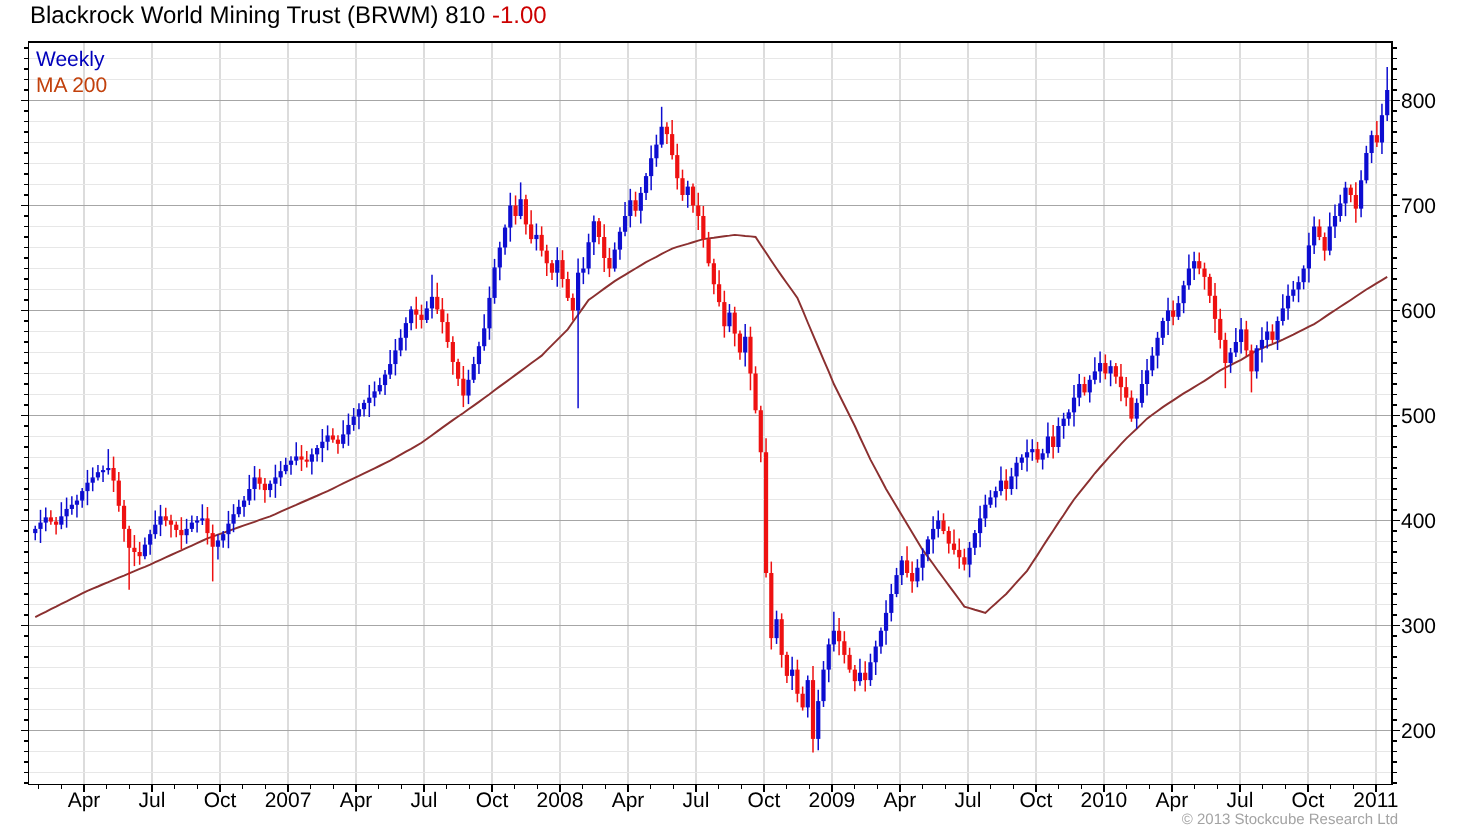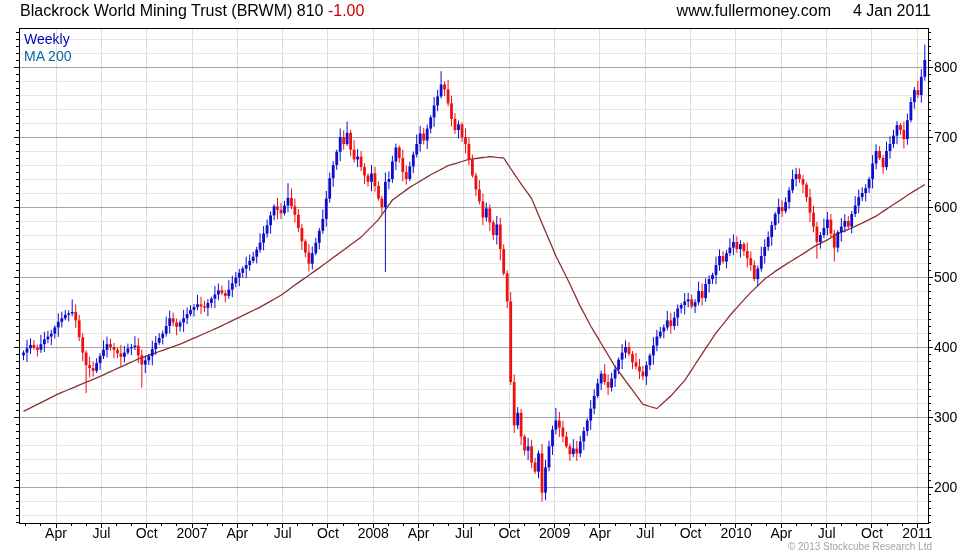--- a/index.html
+++ b/index.html
@@ -3,21 +3,21 @@
 <meta charset="utf-8">
 <style>
   html,body{margin:0;padding:0;background:#ffffff;}
   #screen{position:relative;width:980px;height:560px;background:#fff;overflow:hidden;
           font-family:"Liberation Sans", sans-serif;}
   #hdr-title{position:absolute;left:20px;top:2px;font-size:16px;color:#000;white-space:pre;text-align:center;}
   #hdr-title .chg{color:#cc0000;}
   #hdr-right{position:absolute;right:49px;top:2px;font-size:16px;color:#000;display:flex;gap:22px;}
   #legend{position:absolute;left:24px;top:31px;font-size:14px;line-height:17px;}
   #legend .w{color:#0000bb;}
-  #legend .m{color:#0369a1;}
+  #legend .m{color:#c2410c;}
   #copyright{position:absolute;right:48px;top:541px;font-size:10px;color:#a3a3a3;}
   svg{position:absolute;left:0;top:0;}
 </style>
 </head>
 <body>
 
 <div id="screen">
   <svg id="chart-svg" width="980" height="560">
       <g shape-rendering="crispEdges" font-family="Liberation Sans, sans-serif">
         <line x1="25.79000000000002" y1="523" x2="25.79000000000002" y2="526" stroke="#000" stroke-width="1"></line>
@@ -826,22 +826,18 @@
         <rect x="913.0" y="90.1" width="2.8" height="11.9" fill="#0d0dd0"></rect>
         <line x1="917.9" y1="80.7" x2="917.9" y2="98.0" stroke="#ee1111" stroke-width="1"></line>
         <rect x="916.5" y="90.1" width="2.8" height="4.9" fill="#ee1111"></rect>
         <line x1="921.3" y1="69.2" x2="921.3" y2="102.6" stroke="#0d0dd0" stroke-width="1"></line>
         <rect x="919.9" y="76.8" width="2.8" height="18.2" fill="#0d0dd0"></rect>
         <line x1="924.8" y1="44.6" x2="924.8" y2="80.7" stroke="#0d0dd0" stroke-width="1"></line>
         <rect x="923.4" y="60.0" width="2.8" height="16.8" fill="#0d0dd0"></rect>
       </g>
     </svg>
   <div id="hdr-title"><span>Blackrock World Mining Trust (BRWM) 810 </span><span class="chg">-1.00</span></div>
-  <div id="hdr-right">
-    <span>www.fullermoney.com</span>
-    <span>4 Jan 2011</span>
-  </div>
   <div id="legend">
     <div class="w">Weekly</div>
     <div class="m">MA 200</div>
   </div>
   <div id="copyright">© 2013 Stockcube Research Ltd</div>
 </div>
 
 </body></html>

